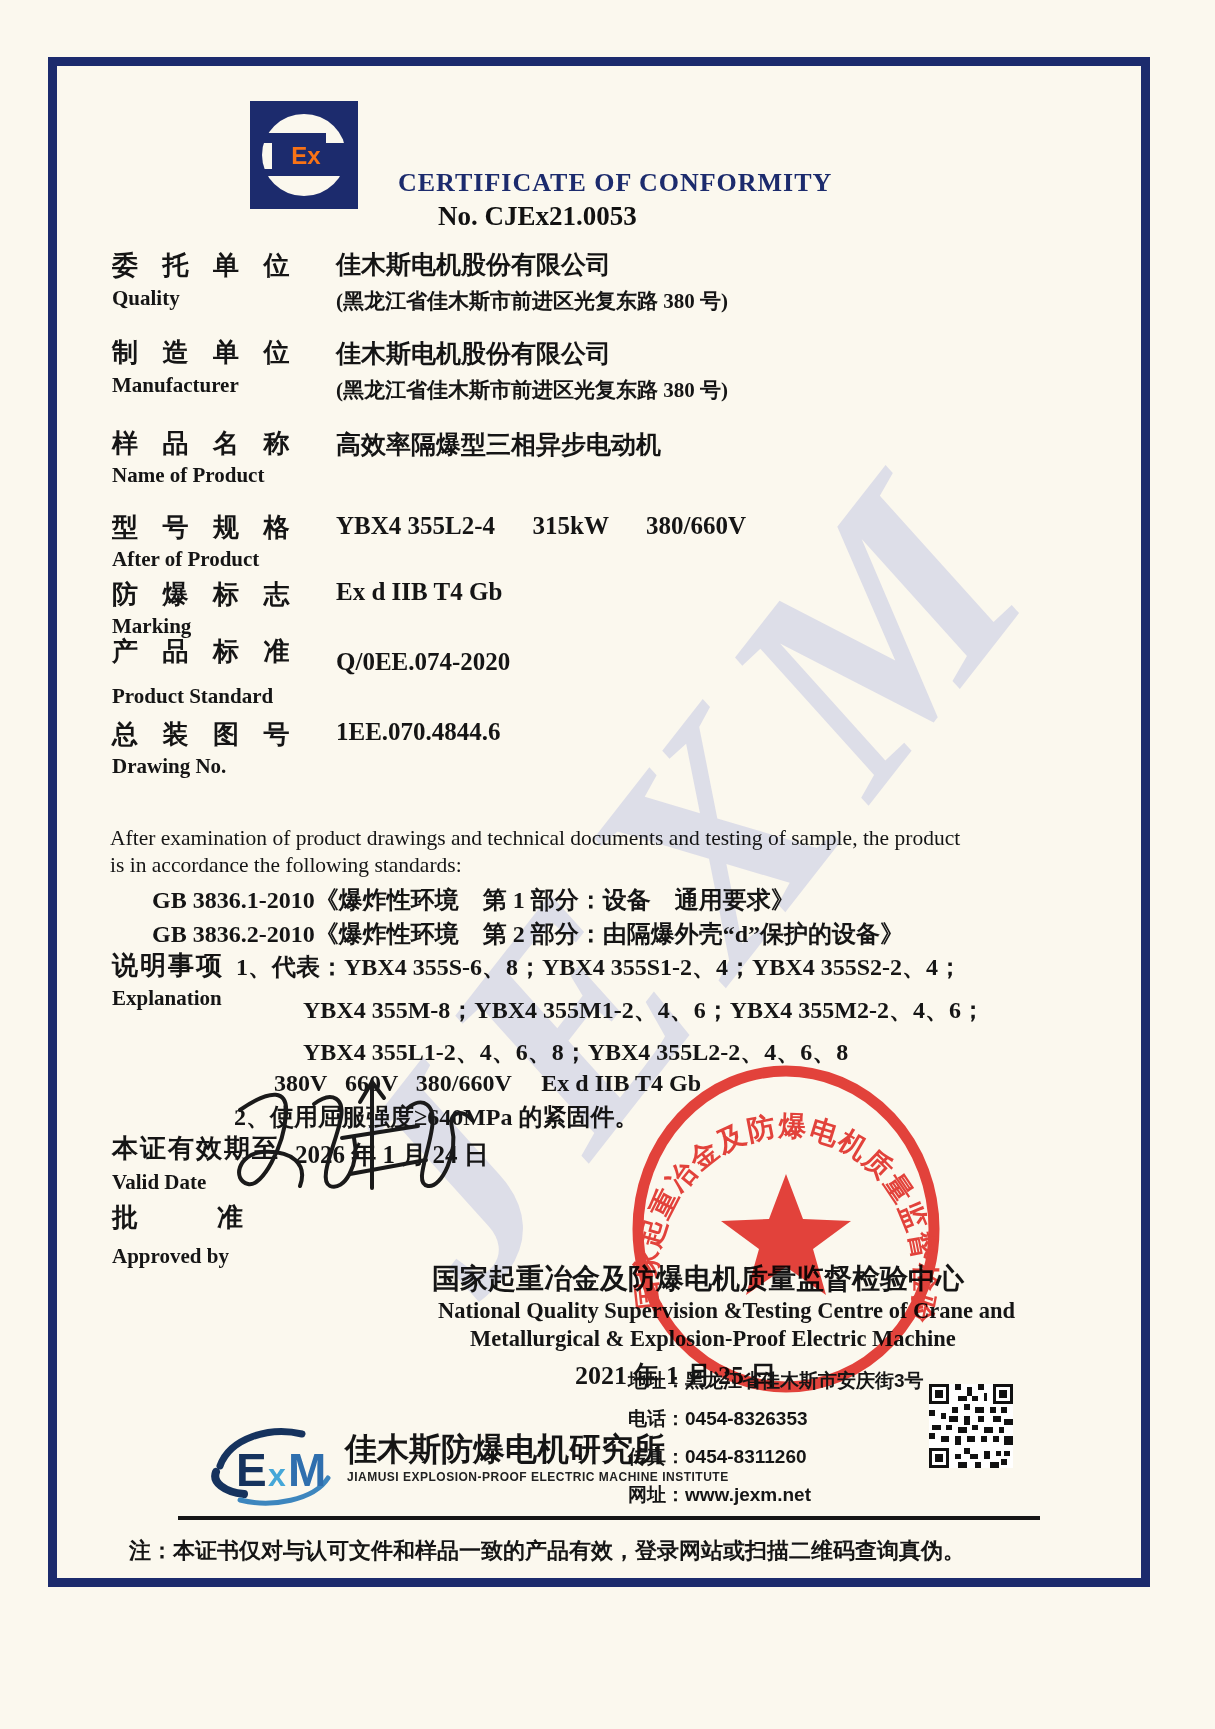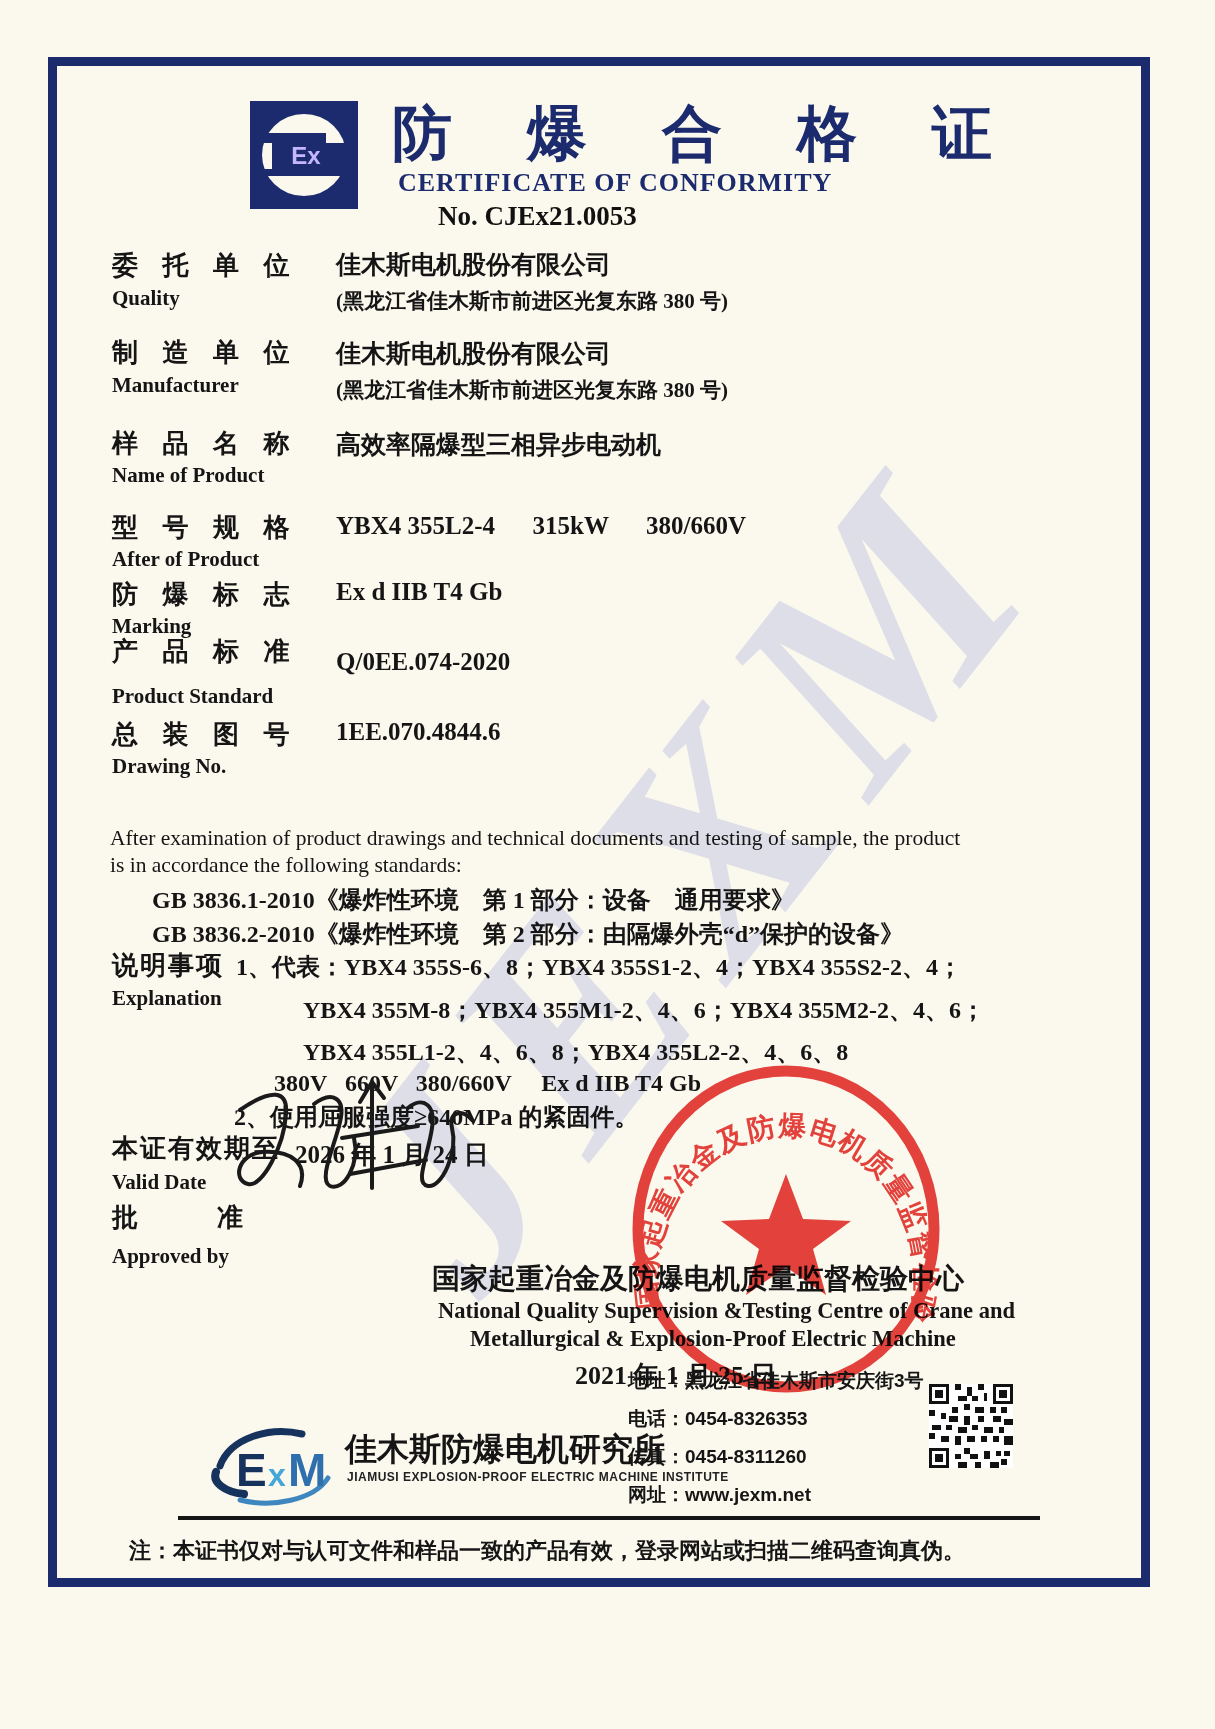--- a/index.html
+++ b/index.html
@@ -32,21 +32,21 @@
   .exlogo { position:absolute; left:250px; top:101px; width:108px; height:108px; background:#1c2b6d; }
   .exlogo .disc {
     position:absolute; left:12px; top:13px; width:84px; height:82px;
     background:#fbf8ee; border-radius:50%;
   }
   .exlogo .bar-top { position:absolute; left:0px; top:32px; width:76px; height:10px; background:#1c2b6d; }
   .exlogo .bar-mid { position:absolute; left:22px; top:42px; width:86px; height:26px; background:#1c2b6d; }
   .exlogo .bar-low { position:absolute; left:0px; top:68px; width:108px; height:7px; background:#1c2b6d; }
   .exlogo .ex-text {
     position:absolute; left:28px; top:42px; width:56px; height:26px;
-    color:#c4b5fd; font-family:"Liberation Sans", sans-serif;
+    color:#f97316; font-family:"Liberation Sans", sans-serif;
     font-weight:bold; font-size:24px; line-height:26px; text-align:center;
   }
   .exlogo .jhook {
     position:absolute; left:30px; top:75px; width:38px; height:16px;
     border-left:6px solid #fbf8ee; border-bottom:6px solid #fbf8ee;
     border-bottom-left-radius:14px;
   }
 
   .title-cn {
     position:absolute; left:392px; top:94px; color:#1c2b6d;
@@ -103,21 +103,20 @@
 
     <div class="exlogo">
       <div class="disc"></div>
       <div class="bar-top"></div>
       <div class="bar-mid"></div>
       <div class="bar-low"></div>
       <div class="ex-text">Ex</div>
       <div class="jhook"></div>
     </div>
 
-    <div class="title-cn">防 爆 合 格 证</div>
     <div class="title-en">CERTIFICATE OF CONFORMITY</div>
     <div class="cert-no">No.  CJEx21.0053</div>
 
     <div class="abs lab-cn" style="left:112px;top:248px">委 托 单 位</div>
     <div class="abs lab-en" style="left:112px;top:286px">Quality</div>
     <div class="abs val" style="left:336px;top:248px">佳木斯电机股份有限公司</div>
     <div class="abs sub" style="left:336px;top:287px">(黑龙江省佳木斯市前进区光复东路 380 号)</div>
 
     <div class="abs lab-cn" style="left:112px;top:335px">制 造 单 位</div>
     <div class="abs lab-en" style="left:112px;top:373px">Manufacturer</div>

